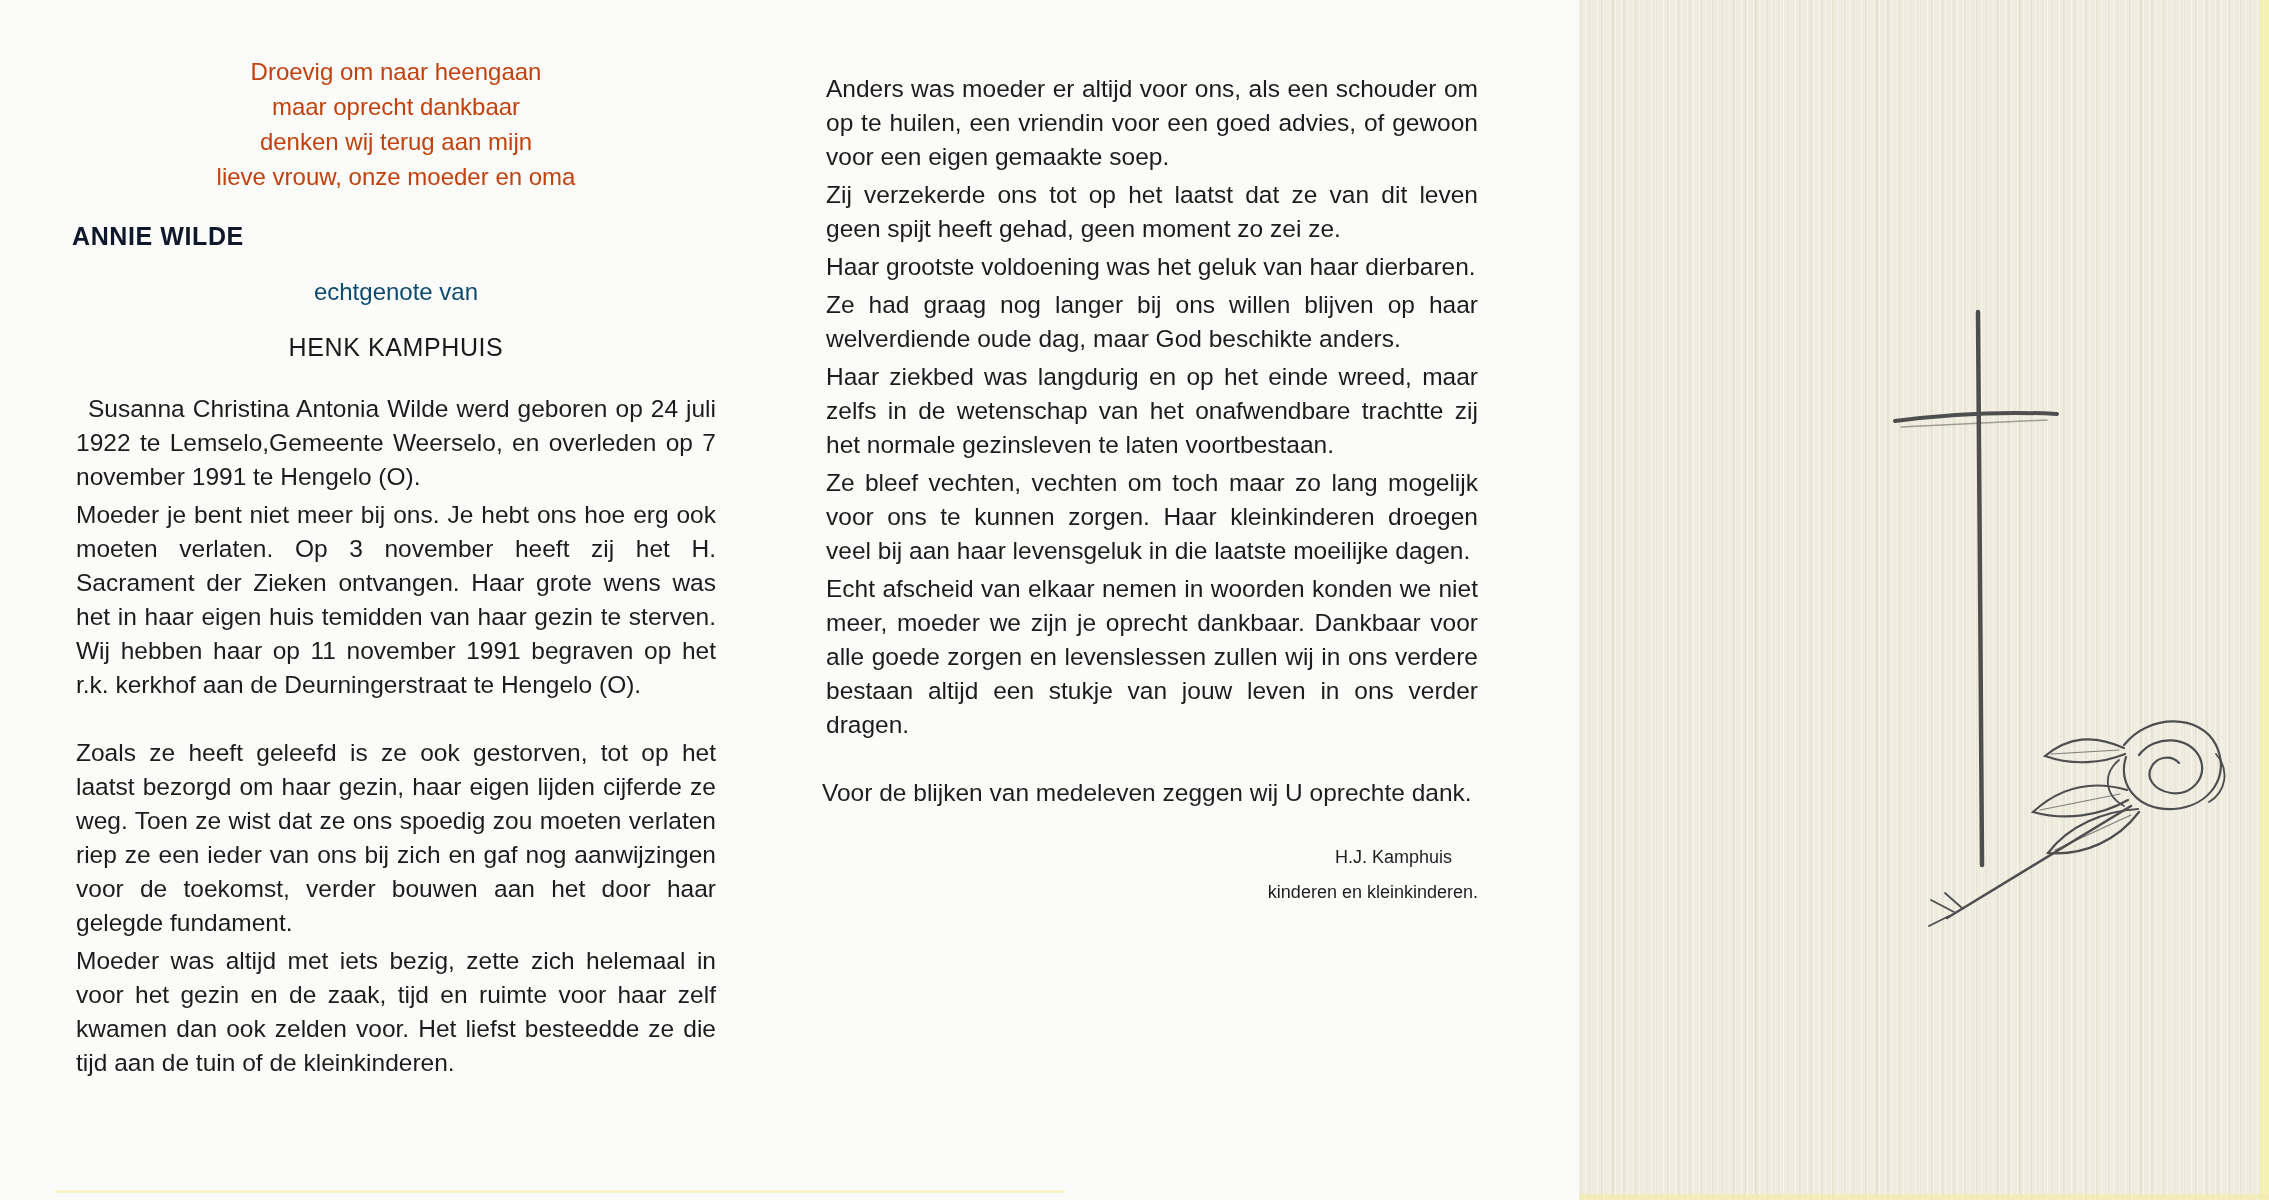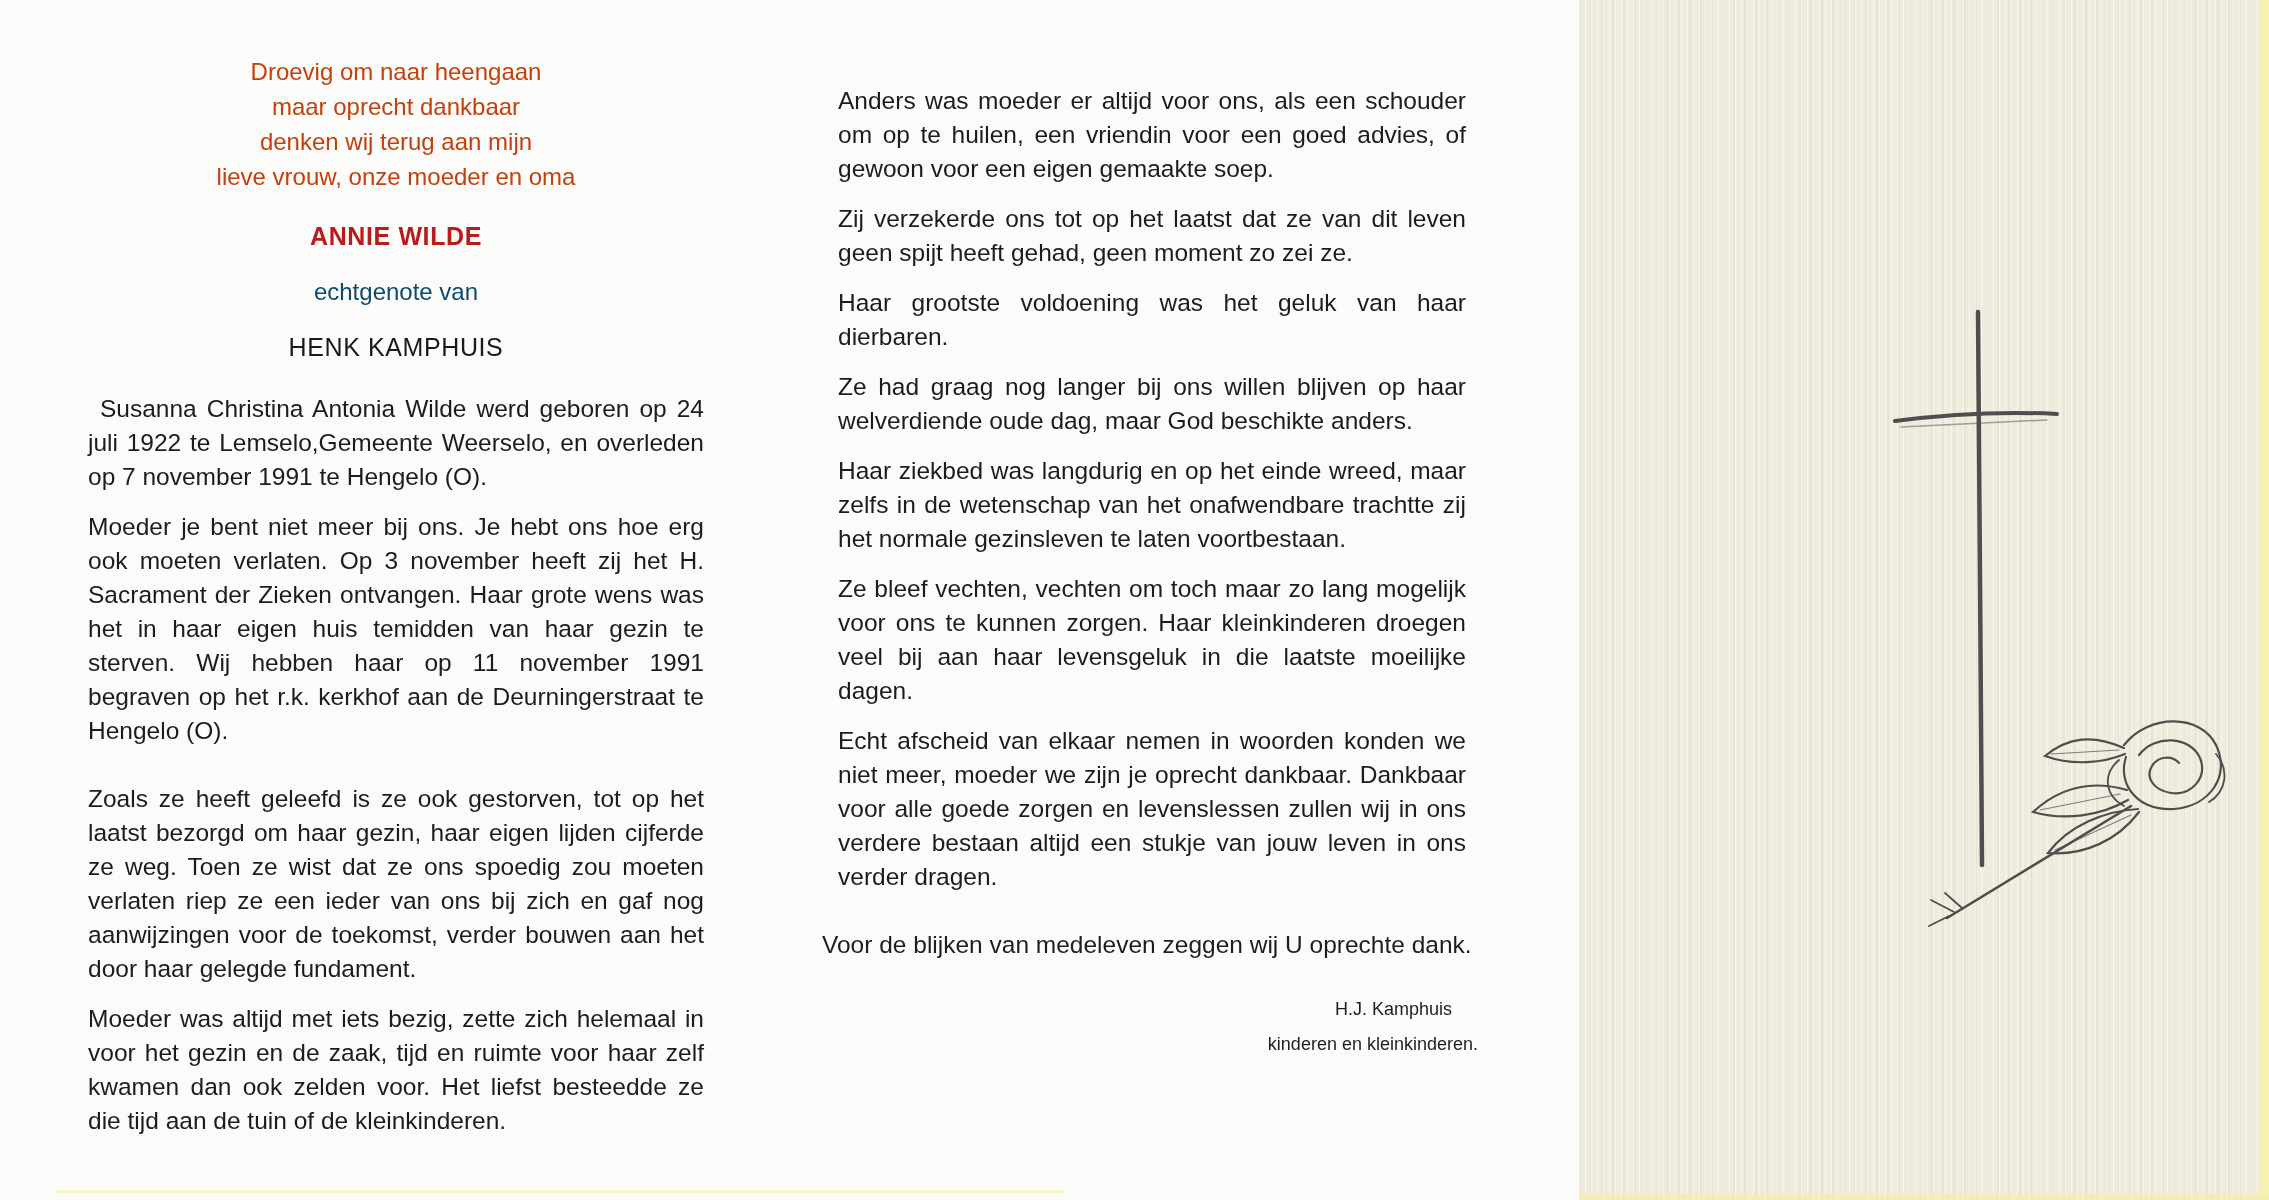--- a/index.html
+++ b/index.html
@@ -17,34 +17,34 @@
   .col-mid{left:822px;top:68px;width:660px;}
 
   .verse{
     text-align:center;
     font-size:24px;line-height:35px;
     color:#c2410c;
   }
   .verse div{white-space:nowrap;}
 
   .name-main{
-    margin-top:28px;text-align:center;
-    font-weight:bold;font-size:25px;letter-spacing:.6px;color:#b91c1c;
+    margin-top:28px;
+    font-weight:bold;font-size:25px;letter-spacing:.6px;color:#0f172a;
   }
   .relation{
     margin-top:27px;text-align:center;
     font-size:24px;color:#0c4a6e;
   }
   .name-spouse{
     margin-top:27px;text-align:center;
     font-size:25px;letter-spacing:.6px;color:#1a1a1a;
   }
 
   .body-text p{
-    margin:16px;
+    margin:4px;
     text-align:justify;
     font-size:24.5px;line-height:34px;
     color:#1c1c1c;
   }
   .col-left .body-text{margin-top:30px;}
   .col-left .body-text p.first{text-indent:12px;}
   .col-left .body-text p.gap-top{margin-top:34px;}
 
   .closing{
     margin-top:34px;

